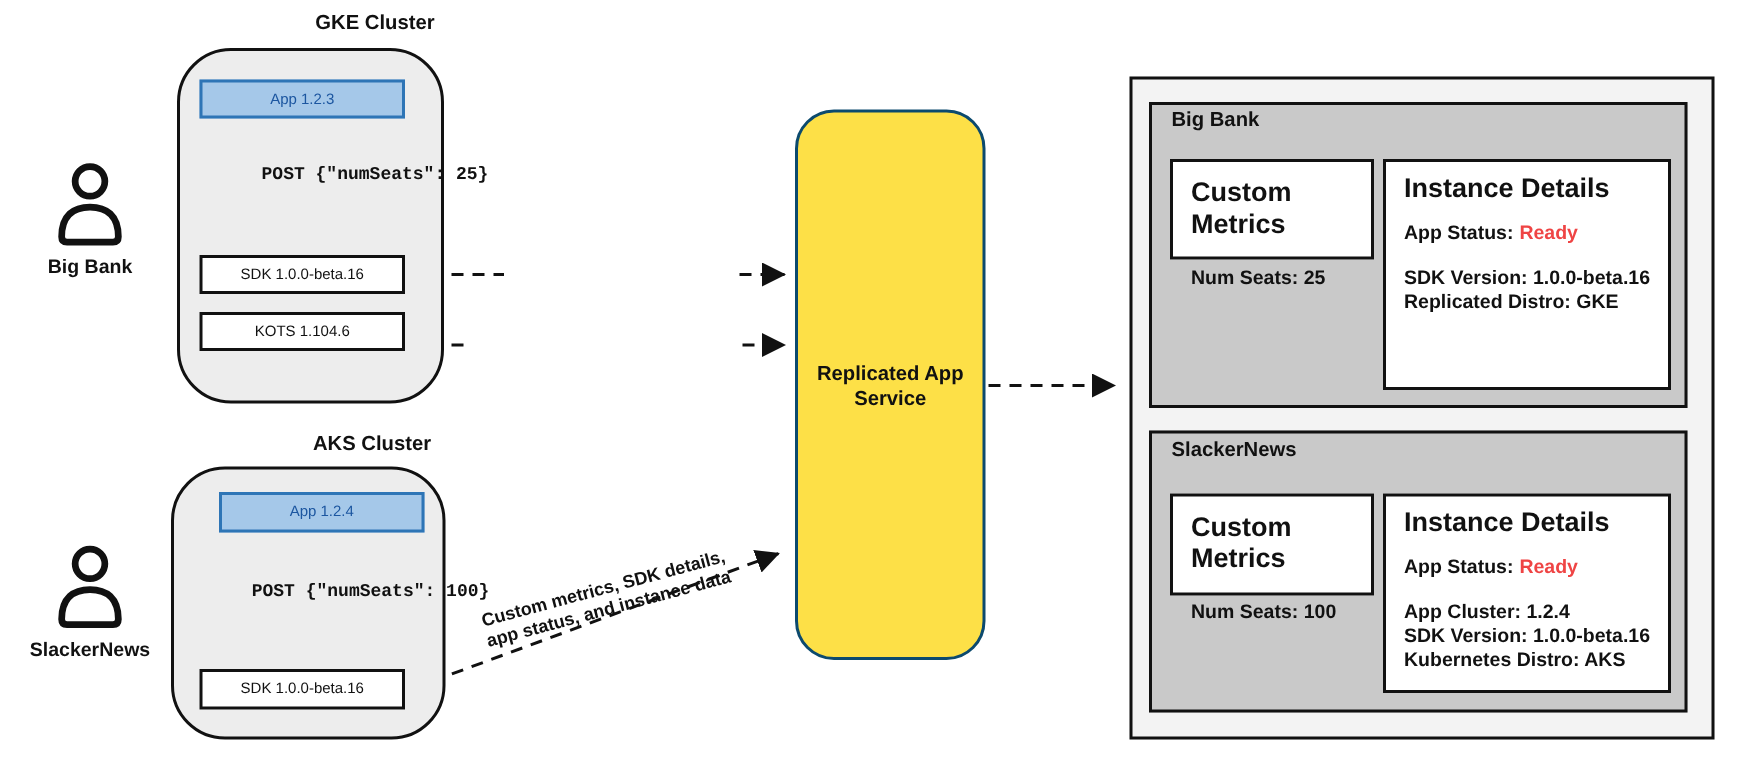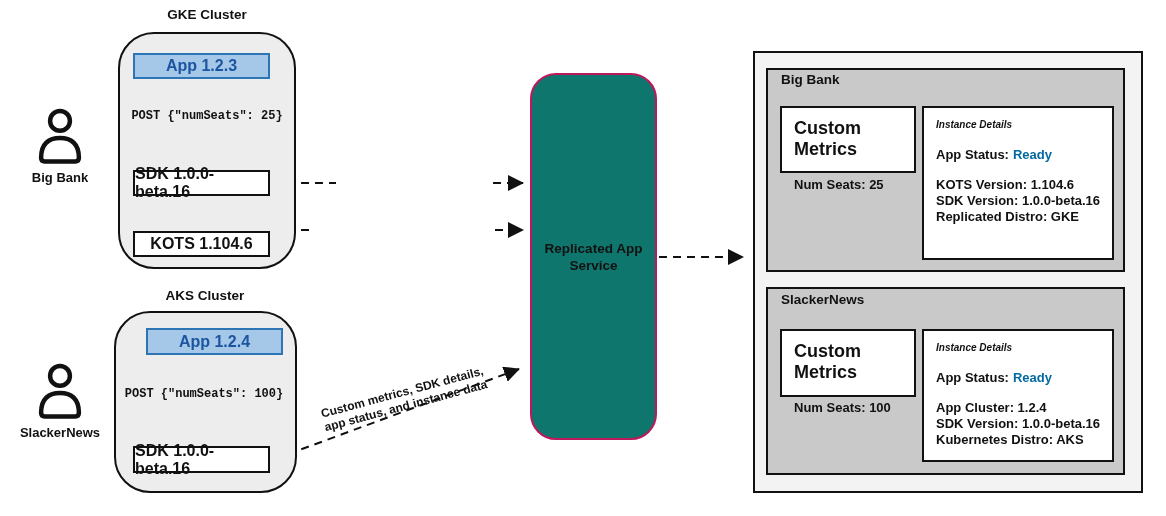--- a/index.html
+++ b/index.html
@@ -1,37 +1,37 @@
 <!DOCTYPE html>
 <html><head>
 <meta charset="utf-8">
 <style>
   html,body{margin:0;padding:0;background:#fff;}
   #canvas{
     position:relative;width:1166px;height:516px;background:#fff;overflow:hidden;
     font-family:"Liberation Sans", sans-serif;color:#111;
   }
   .abs{position:absolute;}
-  .ctr{text-align:center;}
+  .ctr{text-align:center;margin-left:43px;}
 
   
   .cluster{
     background:#ededed;border:2px solid #111;border-radius:36px;
   }
   .service-box{
-    background:#0f766e;border:2px solid #be185d;border-radius:26px;
+    background:#fde047;border:2px solid #0c4a6e;border-radius:26px;
     display:flex;align-items:center;justify-content:center;
   }
   .service-label{font-weight:bold;font-size:13.5px;line-height:17px;width:100px;text-align:center;}
 
   
   .node{
     border:2px solid #111;background:#fff;
     display:flex;align-items:center;justify-content:center;
-    font-weight:bold;font-size:16px;
+    font-weight:normal;font-size:10px;
   }
   .app-node{
     border:2px solid #2e75b6;background:#a5c8e9;color:#1c56a0;
   }
 
   .title{font-weight:bold;font-size:13.5px;}
   .mono{font-family:"Liberation Mono", monospace;font-weight:bold;font-size:12px;white-space:nowrap;}
 
   .actor-label{font-weight:bold;font-size:13px;text-align:center;}
 
@@ -39,23 +39,23 @@
   .rotated{transform:rotate(-15deg);transform-origin:center center;}
 
   
   .platform{background:#f3f3f3;border:2px solid #111;}
   .tenant{background:#c9c9c9;border:2px solid #111;}
   .tenant-name{font-weight:bold;font-size:13.5px;}
   .white-card{background:#fff;border:2px solid #111;font-weight:bold;font-size:13px;}
   .cm-card{padding:10px 12px;}
   .cm-title{font-size:18px;margin-bottom:17px;}
   .id-card{padding:9px 12px;line-height:16px;}
-  .id-title{font-size:10px;margin-bottom:14px;font-style:italic;}
+  .id-title{font-size:18px;margin-bottom:14px;}
   .id-status{margin-bottom:14px;}
-  .status-ready{color:#0369a1;margin-left:4px;}
+  .status-ready{color:#ef4444;margin-left:4px;}
 
   svg.overlay{position:absolute;left:0;top:0;z-index:1;pointer-events:none;}
   .layer{position:absolute;left:0;top:0;z-index:2;width:100%;height:100%;pointer-events:none;}
   .layer > *{pointer-events:auto;}
 </style>
 </head>
 <body>
 
 <div id="canvas">
 
@@ -95,21 +95,21 @@
       <circle cx="30" cy="15" r="11" fill="none" stroke="#111" stroke-width="5"></circle>
       <path d="M 9 56 C 9 40 18 34 30 34 C 42 34 51 40 51 56 Q 51 60 47 60 L 13 60 Q 9 60 9 56 Z" fill="none" stroke="#111" stroke-width="5" stroke-linejoin="round"></path>
     </svg>
     <div class="abs actor-label" style="left:0px;top:425px;width:120px;">SlackerNews</div>
 
     <div class="abs title ctr" style="left:118px;top:7px;width:178px;">GKE Cluster</div>
     <div class="abs cluster" style="left:118px;top:32px;width:174px;height:233px;"></div>
     <div class="abs node app-node" style="left:133px;top:53px;width:133px;height:22px;">App 1.2.3</div>
     <div class="abs mono ctr" style="left:113px;top:109px;width:188px;">POST {"numSeats": 25}</div>
     <div class="abs node" style="left:133px;top:170px;width:133px;height:22px;">SDK 1.0.0-beta.16</div>
-    <div class="abs node" style="left:133px;top:231px;width:133px;height:22px;">KOTS 1.104.6</div>
+    <div class="abs node" style="left:133px;top:208px;width:133px;height:22px;">KOTS 1.104.6</div>
 
     <div class="abs title ctr" style="left:114px;top:288px;width:182px;">AKS Cluster</div>
     <div class="abs cluster" style="left:114px;top:311px;width:179px;height:178px;"></div>
     <div class="abs node app-node" style="left:146px;top:328px;width:133px;height:23px;">App 1.2.4</div>
     <div class="abs mono ctr" style="left:108px;top:387px;width:192px;">POST {"numSeats": 100}</div>
     <div class="abs node" style="left:133px;top:446px;width:133px;height:23px;">SDK 1.0.0-beta.16</div>
 
     <div class="abs arrow-label rotated" style="left:318px;top:385px;width:172px;">Custom metrics, SDK details, app status, and instance data</div>
 
     <div class="abs service-box" style="left:530px;top:73px;width:123px;height:363px;">
@@ -120,21 +120,20 @@
 
     <div class="abs tenant" style="left:766px;top:68px;width:355px;height:200px;"></div>
     <div class="abs tenant-name" style="left:781px;top:72px;">Big Bank</div>
     <div class="abs white-card cm-card" style="left:780px;top:106px;width:108px;height:43px;">
       <div class="cm-title">Custom Metrics</div>
       <div>Num Seats: 25</div>
     </div>
     <div class="abs white-card id-card" style="left:922px;top:106px;width:164px;height:132px;">
       <div class="id-title">Instance Details</div>
       <div class="id-status"><span>App Status:</span><span class="status-ready">Ready</span></div>
-      <div>KOTS Version: 1.104.6</div>
       <div>SDK Version: 1.0.0-beta.16</div>
       <div>Replicated Distro: GKE</div>
     </div>
 
     <div class="abs tenant" style="left:766px;top:287px;width:355px;height:184px;"></div>
     <div class="abs tenant-name" style="left:781px;top:292px;">SlackerNews</div>
     <div class="abs white-card cm-card" style="left:780px;top:329px;width:108px;height:44px;">
       <div class="cm-title">Custom Metrics</div>
       <div>Num Seats: 100</div>
     </div>

